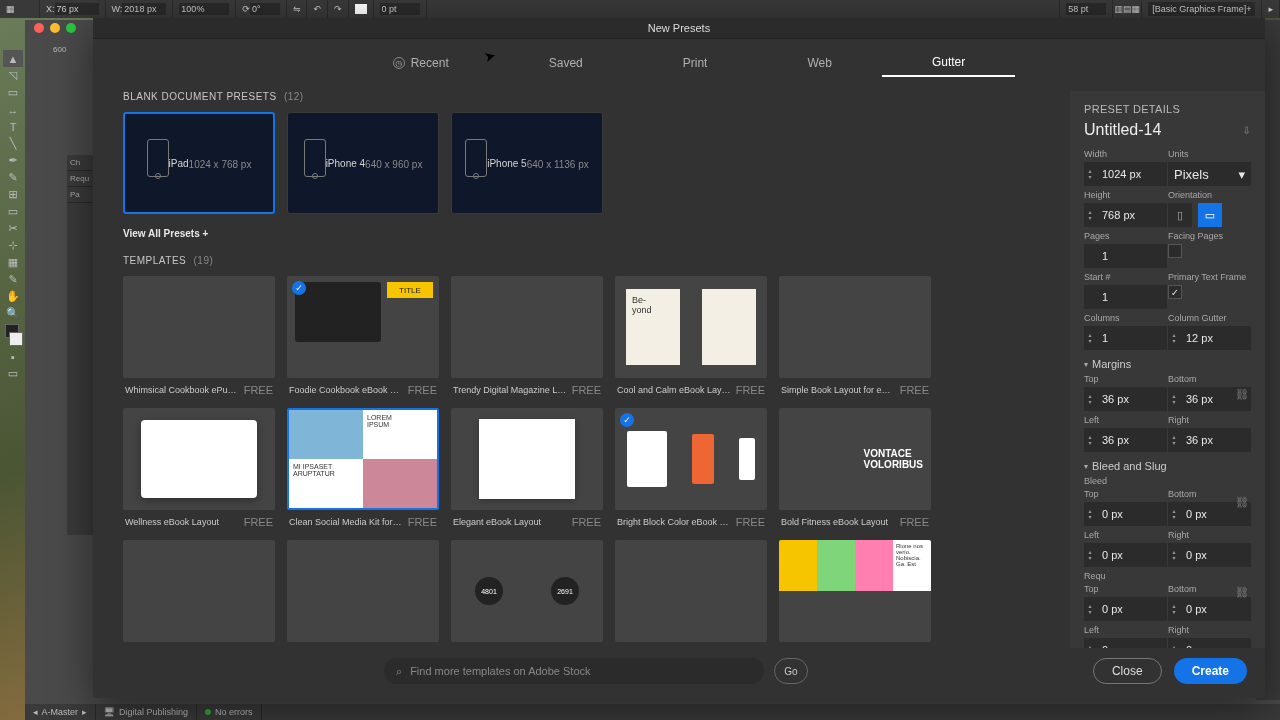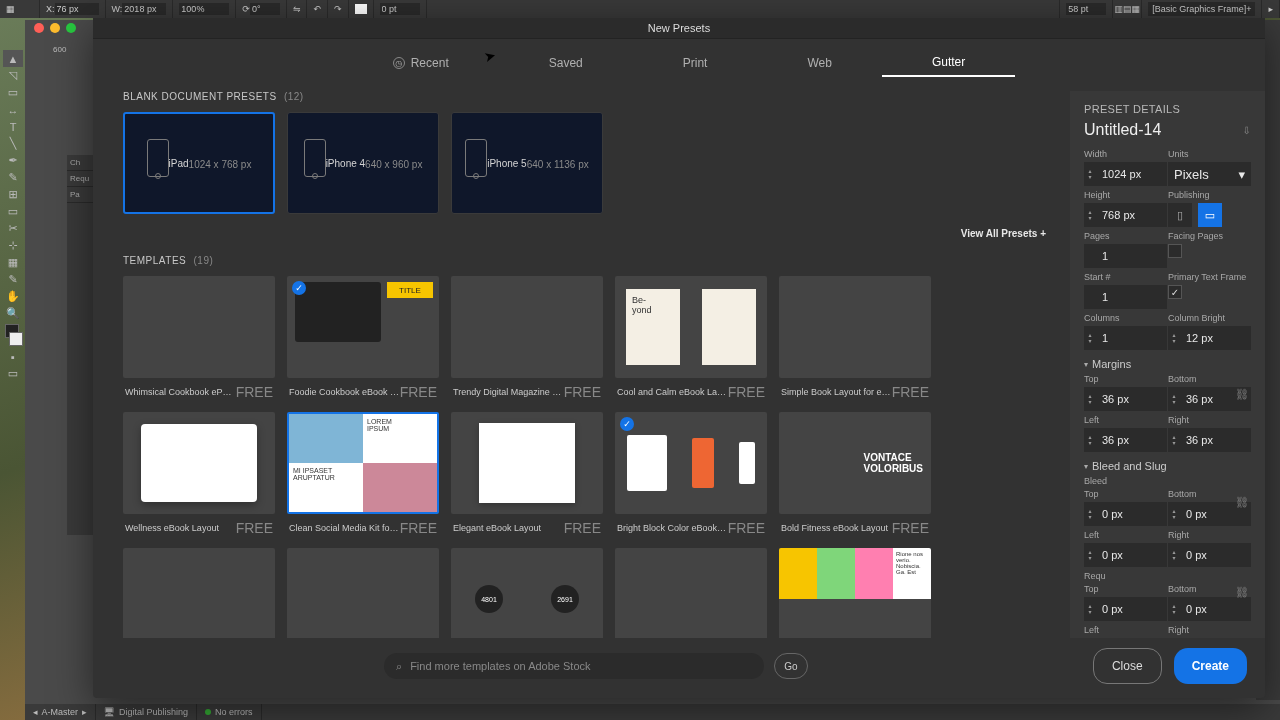--- a/index.html
+++ b/index.html
@@ -53,29 +53,29 @@
 .section-head .count { color:#888; margin-left:4px; }
 
 .preset-row { display:flex; gap:12px; margin-bottom:6px; }
 .preset { width:152px; height:102px; background:#0f172a; border:1px solid #3a3a3a; border-radius:3px; display:flex; align-items:center; justify-content:center; cursor:pointer; }
 .preset.selected { border:2px solid #1473e6; }
 .preset .phone { width:22px; height:38px; border:1px solid #7a7a7a; border-radius:3px; margin-bottom:10px; position:relative; }
 .preset .phone::after{content:"";position:absolute;bottom:-3px;left:50%;transform:translateX(-50%);width:4px;height:4px;border:1px solid #7a7a7a;border-radius:50%}
 .preset .pname { color:#d5d5d5; font-size:10px; }
 .preset .psize { color:#8a8a8a; font-size:10px; margin-top:3px; }
 
-.view-all { text-align:right; color:#e8e8e8; font-size:10px; font-weight:600; padding:8px 0 16px; cursor:pointer; }
+.view-all { text-align:left; color:#e8e8e8; font-size:10px; font-weight:600; padding:8px 0 16px; cursor:pointer; }
 
 .tmpl-grid { display:flex; flex-wrap:wrap; gap:12px; }
 .tmpl { width:152px; }
 .tmpl .thumb { width:152px; height:102px; background:#444; border-radius:2px; position:relative; overflow:hidden; }
 .tmpl .thumb .badge { position:absolute; top:5px; left:5px; width:14px; height:14px; background:#1473e6; border-radius:50%; color:#fff; font-size:9px; display:flex; align-items:center; justify-content:center; }
 .tmpl .meta { display:flex; justify-content:space-between; align-items:center; padding:6px 2px 0; }
 .tmpl .tname { color:#ccc; font-size:9px; max-width:115px; white-space:nowrap; overflow:hidden; text-overflow:ellipsis; }
-.tmpl .price { color:#888; font-size:14px; }
+.tmpl .price { color:#888; font-size:11px; }
 
 
 .t0{background:linear-gradient(90deg,#b7d64a 0 30%,#ffe14a 30% 55%,#efe9da 55% 100%)}
 .t1{background:#efe9da}
 .t1::before{content:"";position:absolute;left:8px;top:6px;width:86px;height:60px;background:#222;border-radius:3px}
 .t1::after{content:"TITLE";position:absolute;right:6px;top:6px;width:46px;height:16px;background:#f7c500;color:#222;font-size:8px;display:flex;align-items:center;justify-content:center}
 .t2{background:#d8d8d8}
 .t3{background:#8b8470;display:flex;align-items:center;justify-content:space-around}
 .t3 .bk{width:54px;height:76px;background:#f4efe4;font-size:9px;color:#333;padding:6px}
 .t4{background:#efeae4}
@@ -115,21 +115,21 @@
 .collapse-head { display:flex; align-items:center; gap:4px; color:#ccc; font-size:11px; margin:8px 0 4px; cursor:pointer; }
 .collapse-head::before { content:"▾"; font-size:8px; color:#aaa; }
 .link-ico { color:#888; font-size:11px; position:absolute; right:2px; }
 .margins-block,.bleed-block{position:relative}
 
 
 .dialog-bottom { display:flex; align-items:center; padding:10px 18px 14px; gap:12px; }
 .search-wrap { flex:1; display:flex; align-items:center; justify-content:center; gap:10px; }
 .search-field { background:#2b2b2b; border-radius:14px; height:26px; width:380px; display:flex; align-items:center; padding:0 12px; color:#888; font-size:11px; gap:8px; }
 .go-btn { width:34px;height:26px;border:1px solid #666;border-radius:14px;color:#ccc;font-size:10px;display:flex;align-items:center;justify-content:center;cursor:pointer}
-.btn { height:36px; padding:0 18px; border-radius:14px; font-size:12px; display:flex; align-items:center; cursor:pointer; }
+.btn { height:26px; padding:0 18px; border-radius:14px; font-size:12px; display:flex; align-items:center; cursor:pointer; }
 .btn-close { border:1px solid #777; color:#ddd; background:transparent; }
 .btn-create { background:#1473e6; color:#fff; font-weight:600; }
 
 
 .statusbar { position:absolute; left:25px; bottom:0; width:1255px; height:16px; background:#3a3a3a; z-index:3; display:flex; align-items:center; font-size:9px; color:#bbb; }
 .statusbar .seg{padding:0 8px;border-right:1px solid #2a2a2a;height:16px;display:flex;align-items:center;gap:4px}
 .statusbar .dot{width:6px;height:6px;border-radius:50%;background:#3a3}
 
 .cursor { position:absolute; left:484px; top:48px; z-index:20; font-size:14px; color:#000; transform:rotate(-15deg); }
 </style>
@@ -415,21 +415,21 @@
       </div>
       <div class="form-row">
         <div class="form-col">
             <span class="lbl">Height</span>
             <div class="num-field">
               <span class="spin">▴<br>▾</span>
               <span class="val">768 px</span>
             </div>
           </div>
         <div class="form-col">
-            <span class="lbl">Publishing</span>
+            <span class="lbl">Orientation</span>
             <div class="orient">
               <div class="ob">▯</div>
               <div class="ob sel">▭</div>
             </div>
           </div>
       </div>
       <div class="form-row">
         <div class="form-col">
             <span class="lbl">Pages</span>
             <div class="num-field">
@@ -451,21 +451,21 @@
       </div>
       <div class="form-row">
         <div class="form-col">
             <span class="lbl">Columns</span>
             <div class="num-field">
               <span class="spin">▴<br>▾</span>
               <span class="val">1</span>
             </div>
           </div>
         <div class="form-col">
-            <span class="lbl">Column Bright</span>
+            <span class="lbl">Column Gutter</span>
             <div class="num-field">
               <span class="spin">▴<br>▾</span>
               <span class="val">12 px</span>
             </div>
           </div>
       </div>
 
       <div class="collapse-head">Margins</div>
       <div class="margins-block">
         <span class="link-ico" style="top:14px">⛓</span>

